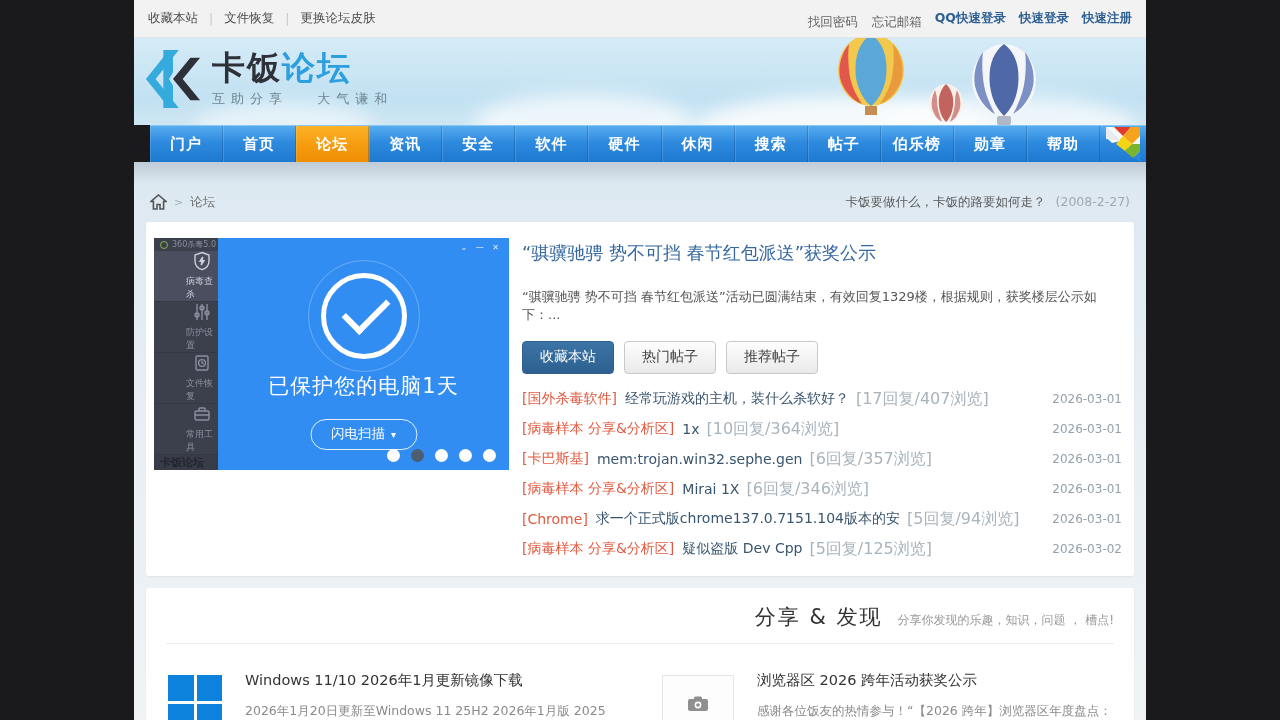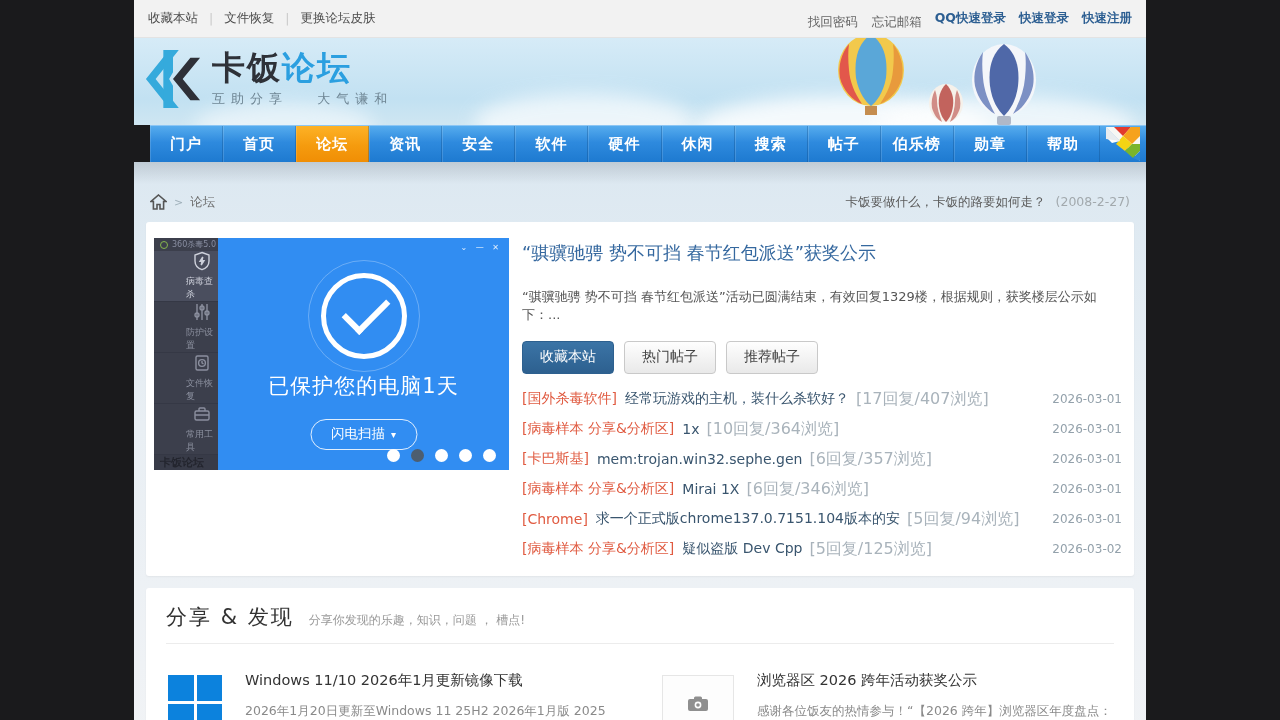--- a/index.html
+++ b/index.html
@@ -106,21 +106,21 @@
   .posts { margin-top:10px; }
   .post-row { height:30px; display:flex; align-items:center; font-size:14px; white-space:nowrap; }
   .p-cat { color:#e05a40; margin-right:8px; cursor:pointer; }
   .p-title { color:#39556e; margin-right:7px; cursor:pointer; overflow:hidden; text-overflow:ellipsis; }
   .p-meta { color:#a9b3bb; font-size:16px; }
   .p-date { margin-left:auto; color:#93a1ab; font-size:12px; padding-left:10px; }
 
   
   .share-card { margin:12px 12px 0; padding:0 20px 40px; }
   .share-head { display:flex; align-items:baseline; gap:15px; padding:15px 0 12px;
-                border-bottom:1px solid #ececec; }
+                border-bottom:1px solid #ececec;justify-content:flex-end; }
   .share-title { font-size:21px; color:#333; letter-spacing:2px; }
   .share-sub { font-size:12px; color:#999; }
   .share-items { display:grid; grid-template-columns:1fr 1fr; gap:44px; padding:27px 2px 0; }
   .share-item { display:flex; gap:23px; }
   .win-logo { width:54px; height:54px; display:grid; grid-template-columns:1fr 1fr;
               grid-template-rows:1fr 1fr; gap:3px; flex:none; margin-top:4px; }
   .win-logo b { background:#0c82dd; }
   .cam-box { width:72px; height:57px; border:1px solid #e6e6e6; background:#fdfdfd; flex:none;
              display:flex; align-items:center; justify-content:center; margin-top:4px; }
   .si-title { font-size:14.5px; color:#333; margin-bottom:10px; cursor:pointer; }

